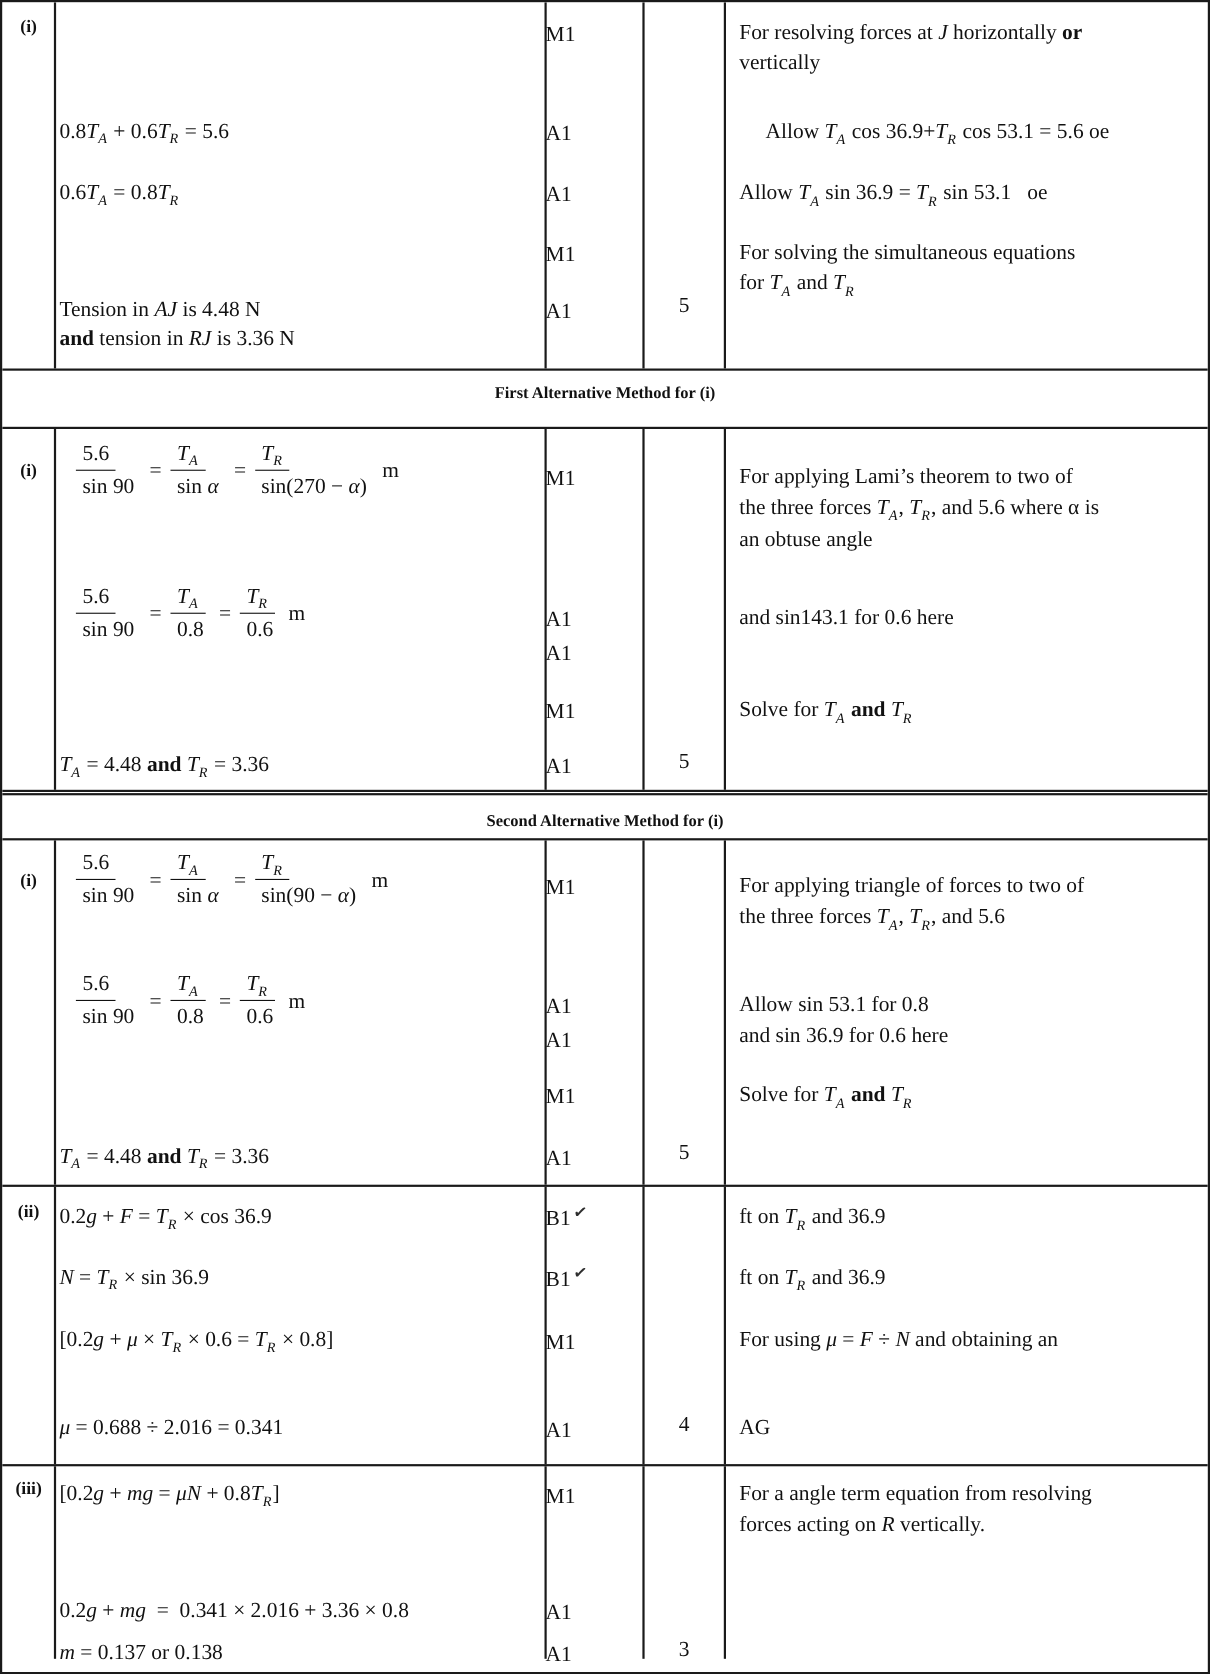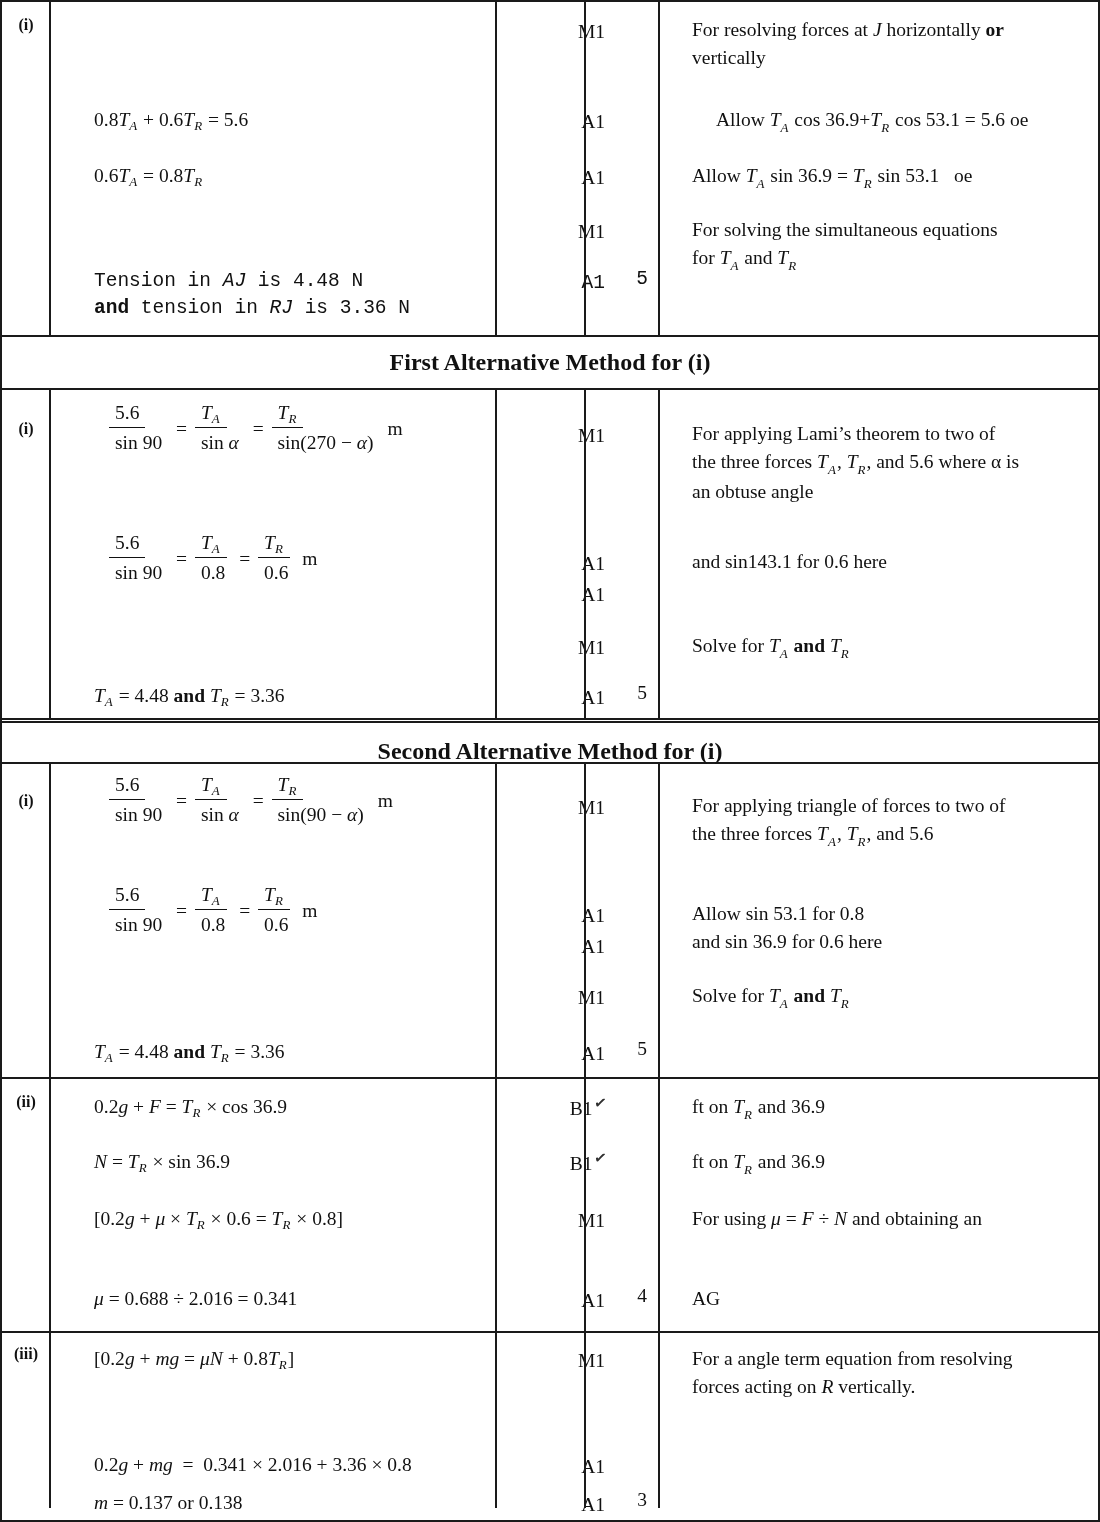--- a/index.html
+++ b/index.html
@@ -7,22 +7,22 @@
   .page{position:relative;width:1100px;height:1522px;box-sizing:border-box;
         border:2.5px solid #1a1a1a;background:#fff;overflow:hidden;}
   
   .section{position:relative;box-sizing:border-box;}
   .section.topline{border-top:2px solid #1a1a1a;}
   .vline{position:absolute;top:0;bottom:0;width:1.7px;background:#1a1a1a;}
   .v1{left:47px;} .v2{left:493px;} .v3{left:582px;} .v4{left:656px;}
   .row{display:flex;align-items:stretch;box-sizing:border-box;}
   .cell{box-sizing:border-box;overflow:visible;}
   .part{width:48px;text-align:center;font-weight:bold;}
-  .work{width:446px;padding-left:24px;margin-left:20px;}
-  .mark{width:89px;text-align:right;}
+  .work{width:446px;padding-left:4px;}
+  .mark{width:89px;text-align:left;}
   .total{width:74px;text-align:center;}
   .comment{flex:1;padding-left:13px;padding-right:6px;}
   
   .wl{display:flex;align-items:center;white-space:pre;line-height:27px;font-size:19.5px;}
   .wl.eq{padding-left:12px;}
   .cl{white-space:pre-wrap;line-height:28px;font-size:19.5px;}
   .ml{line-height:31px;font-size:19.5px;}
   .tv{font-size:19.5px;}
   .it{font-style:italic;}
   .bd{font-weight:bold;}
@@ -30,21 +30,21 @@
   .sub{font-size:13px;font-style:italic;position:relative;top:6px;margin-right:1px;}
   
   .frac{display:inline-flex;flex-direction:column;align-items:flex-start;margin:0 3px;vertical-align:middle;}
   .frac .num,.frac .den{display:flex;align-items:center;white-space:pre;line-height:26px;padding:0 6px;font-size:19.5px;}
   .frac .num{border-bottom:1.8px solid #111;padding-bottom:1px;}
   .frac .den{padding-top:2px;}
   
   .band{box-sizing:border-box;text-align:center;
         border-top:2.5px solid #1a1a1a;border-bottom:2.5px solid #1a1a1a;}
   .band.dbl{border-top:5px double #1a1a1a;border-bottom:2px solid #1a1a1a;}
-  .band-text{font-weight:bold;font-size:24px;}
+  .band-text{font-weight:bold;font-size:15px;}
   
   .tick{display:inline-block;font-size:15px;color:#2f2f2f;transform:rotate(8deg);
         position:relative;top:-7px;left:2px;font-weight:bold;}
 </style>
 </head>
 <body>
 
 <div class="page">
   <div id="table">
       <div class="section">
@@ -95,21 +95,21 @@
           <div class="cell work" style="padding-top: 12px;"></div>
           <div class="cell mark" style="padding-top: 12px;">
             <div class="ml"><span class="rm">M1</span></div>
           </div>
           <div class="cell total" style="padding-top: 12px;"></div>
           <div class="cell comment" style="padding-top: 12px;">
             <div class="cl"><span class="rm">For solving the simultaneous equations</span></div>
             <div class="cl"><span class="rm">for </span><span class="it">T</span><span class="sub">A</span><span class="rm"> and </span><span class="it">T</span><span class="sub">R</span></div>
           </div>
         </div>
-        <div class="row" style="height: 79px; font-family: Liberation Mono, monospace;">
+        <div class="row" style="height: 79px;">
           <div class="cell part" style="padding-top: 12px;"></div>
           <div class="cell work" style="padding-top: 12px;">
             <div class="wl"><span class="rm">Tension in </span><span class="it">AJ</span><span class="rm"> is 4.48 N</span></div>
             <div class="wl"><span class="bd">and</span><span class="rm"> tension in </span><span class="it">RJ</span><span class="rm"> is 3.36 N</span></div>
           </div>
           <div class="cell mark" style="padding-top: 12px;">
             <div class="ml"><span class="rm">A1</span></div>
           </div>
           <div class="cell total" style="padding-top: 12px;"><span class="tv">5</span></div>
           <div class="cell comment" style="padding-top: 12px;"></div>

